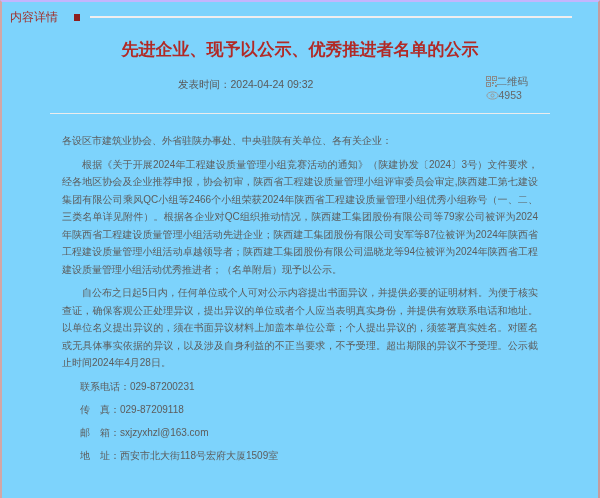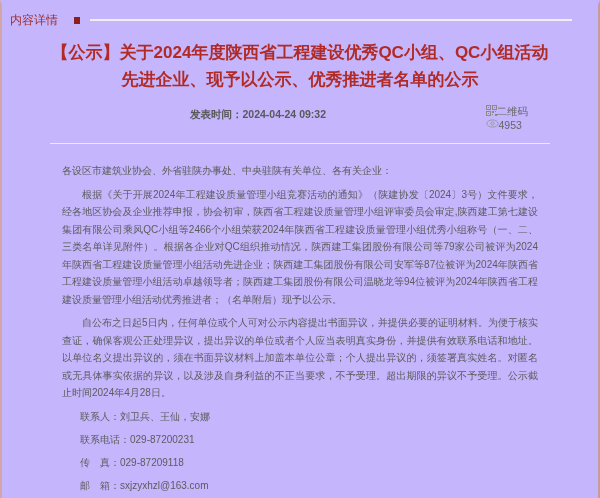--- a/index.html
+++ b/index.html
@@ -1,41 +1,41 @@
 <!DOCTYPE html>
 <html><head>
 <meta charset="utf-8">
 <style>
   html,body { margin:0; padding:0; background:#ffffff; }
   .page {
     position:relative;
     width:600px; height:498px;
     box-sizing:border-box;
-    background:#c4b5fd;
+    background:#7dd3fc;
     border-left:2px solid #d3a6a6;
     border-right:2px solid #c79b9c;
-    border-top:5px solid #c4b5fd;
+    border-top:2px solid #c4b5fd;
     overflow:hidden;
     font-family:"Liberation Sans", sans-serif;
   }
   
   .detail-header { display:flex; align-items:center; padding:8px 26px 0 8px; }
   .detail-label { color:#a0302a; font-size:12px; line-height:14px; white-space:nowrap; }
   .bullet { width:6px; height:7px; background:#8e1f1f; margin-left:16px; flex:none; }
   .header-rule { flex:1; height:2px; background:#f0eeee; margin-left:10px; }
 
   
   .title-wrap { margin-top:12px; text-align:center; color:#b12a26; font-weight:bold; font-size:17px; line-height:27px; }
   .title-wrap span { display:block; }
 
   
   .meta-row { position:relative; margin-top:12px; height:30px; }
-  .pub-time { position:absolute; left:188px; top:3px; font-size:10.5px; color:#595959; white-space:nowrap;font-weight:bold; }
+  .pub-time { position:absolute; left:176px; top:3px; font-size:10.5px; color:#595959; white-space:nowrap; }
   .qr-block { position:absolute; right:70px; top:0; font-size:10.5px; color:#666; }
-  .qr-line { display:flex; align-items:flex-start; line-height:13px; }
+  .qr-line { display:flex; align-items:center; line-height:13px; }
   .qr-line + .qr-line { margin-top:1px; }
   .icon svg { display:block; }
 
   .divider { margin:8px 48px 0; border-top:1px solid #ececec; height:0; }
 
   
   .article { padding:12px 60px 0; color:#5c5c5c; font-size:10px; }
   .article p { margin:6px 0 0; line-height:17.5px; text-align:justify; }
   .article p.indent { text-indent:2em; }
   .contact-line { margin-top:6px; line-height:17px; padding-left:18px; white-space:pre; }
@@ -45,21 +45,20 @@
 
 <div class="page">
 
   <div class="detail-header">
     <span class="detail-label">内容详情</span>
     <span class="bullet"></span>
     <span class="header-rule"></span>
   </div>
 
   <div class="title-wrap">
-    <span>【公示】关于2024年度陕西省工程建设优秀QC小组、QC小组活动</span>
     <span>先进企业、现予以公示、优秀推进者名单的公示</span>
   </div>
 
   <div class="meta-row">
     <div class="pub-time">
       <span>发表时间：</span><span>2024-04-24 09:32</span>
     </div>
     <div class="qr-block">
       <div class="qr-line">
         <span class="icon">
@@ -94,21 +93,20 @@
     </div>
   </div>
 
   <div class="divider"></div>
 
   <div class="article">
     <p>各设区市建筑业协会、外省驻陕办事处、中央驻陕有关单位、各有关企业：</p>
     <p class="indent">根据《关于开展2024年工程建设质量管理小组竞赛活动的通知》（陕建协发〔2024〕3号）文件要求，经各地区协会及企业推荐申报，协会初审，陕西省工程建设质量管理小组评审委员会审定,陕西建工第七建设集团有限公司乘风QC小组等2466个小组荣获2024年陕西省工程建设质量管理小组优秀小组称号（一、二、三类名单详见附件）。根据各企业对QC组织推动情况，陕西建工集团股份有限公司等79家公司被评为2024年陕西省工程建设质量管理小组活动先进企业；陕西建工集团股份有限公司安军等87位被评为2024年陕西省工程建设质量管理小组活动卓越领导者；陕西建工集团股份有限公司温晓龙等94位被评为2024年陕西省工程建设质量管理小组活动优秀推进者；（名单附后）现予以公示。</p>
     <p class="indent">自公布之日起5日内，任何单位或个人可对公示内容提出书面异议，并提供必要的证明材料。为便于核实查证，确保客观公正处理异议，提出异议的单位或者个人应当表明真实身份，并提供有效联系电话和地址。以单位名义提出异议的，须在书面异议材料上加盖本单位公章；个人提出异议的，须签署真实姓名。对匿名或无具体事实依据的异议，以及涉及自身利益的不正当要求，不予受理。超出期限的异议不予受理。公示截止时间2024年4月28日。</p>
 
-    <div class="contact-line">联系人：刘卫兵、王仙，安娜</div>
     <div class="contact-line">联系电话：029-87200231</div>
     <div class="contact-line">传　真：029-87209118</div>
     <div class="contact-line">邮　箱：sxjzyxhzl@163.com</div>
     <div class="contact-line">地　址：西安市北大街118号宏府大厦1509室</div>
 
   </div>
 
 </div>
 
 </body></html>

